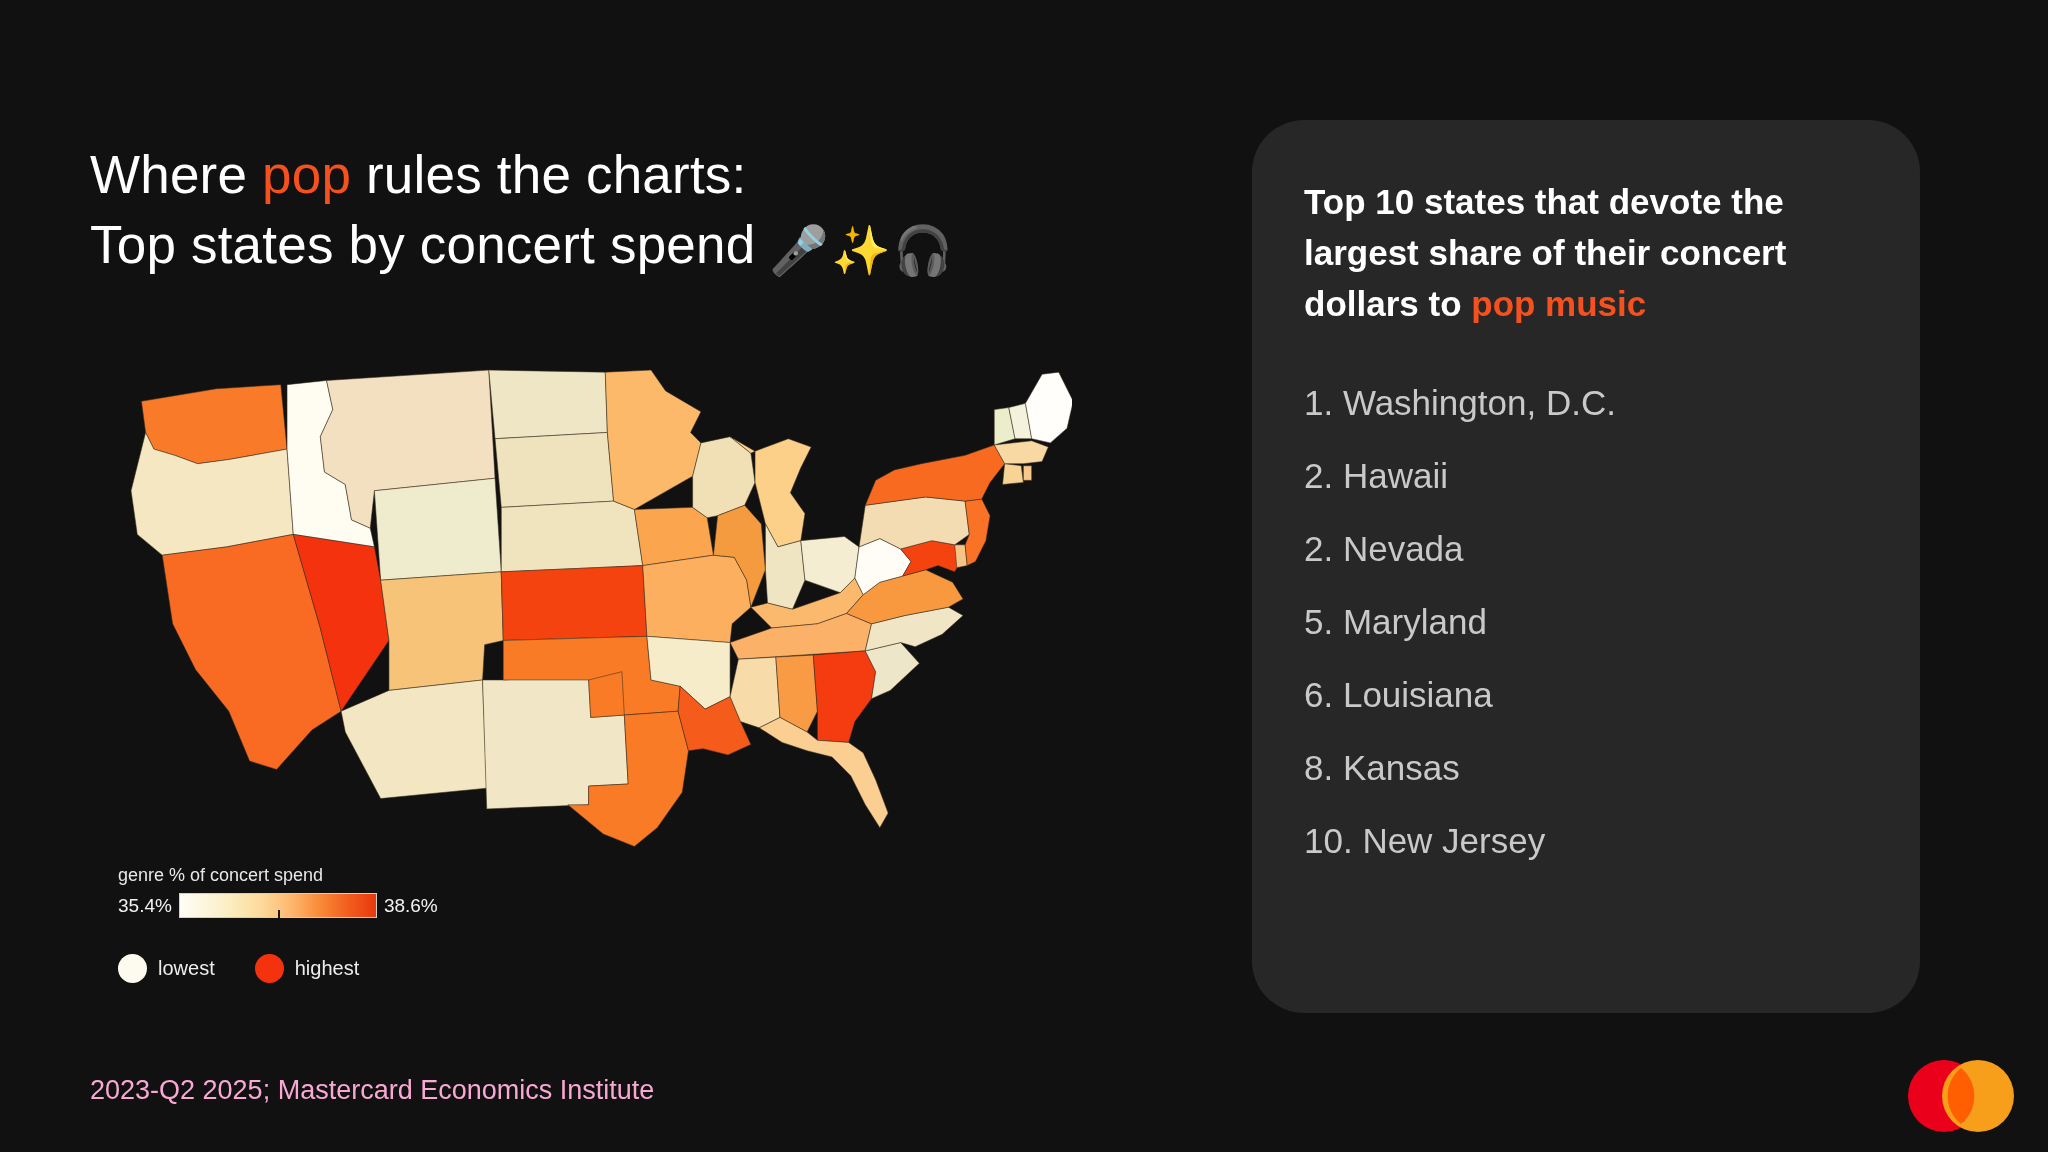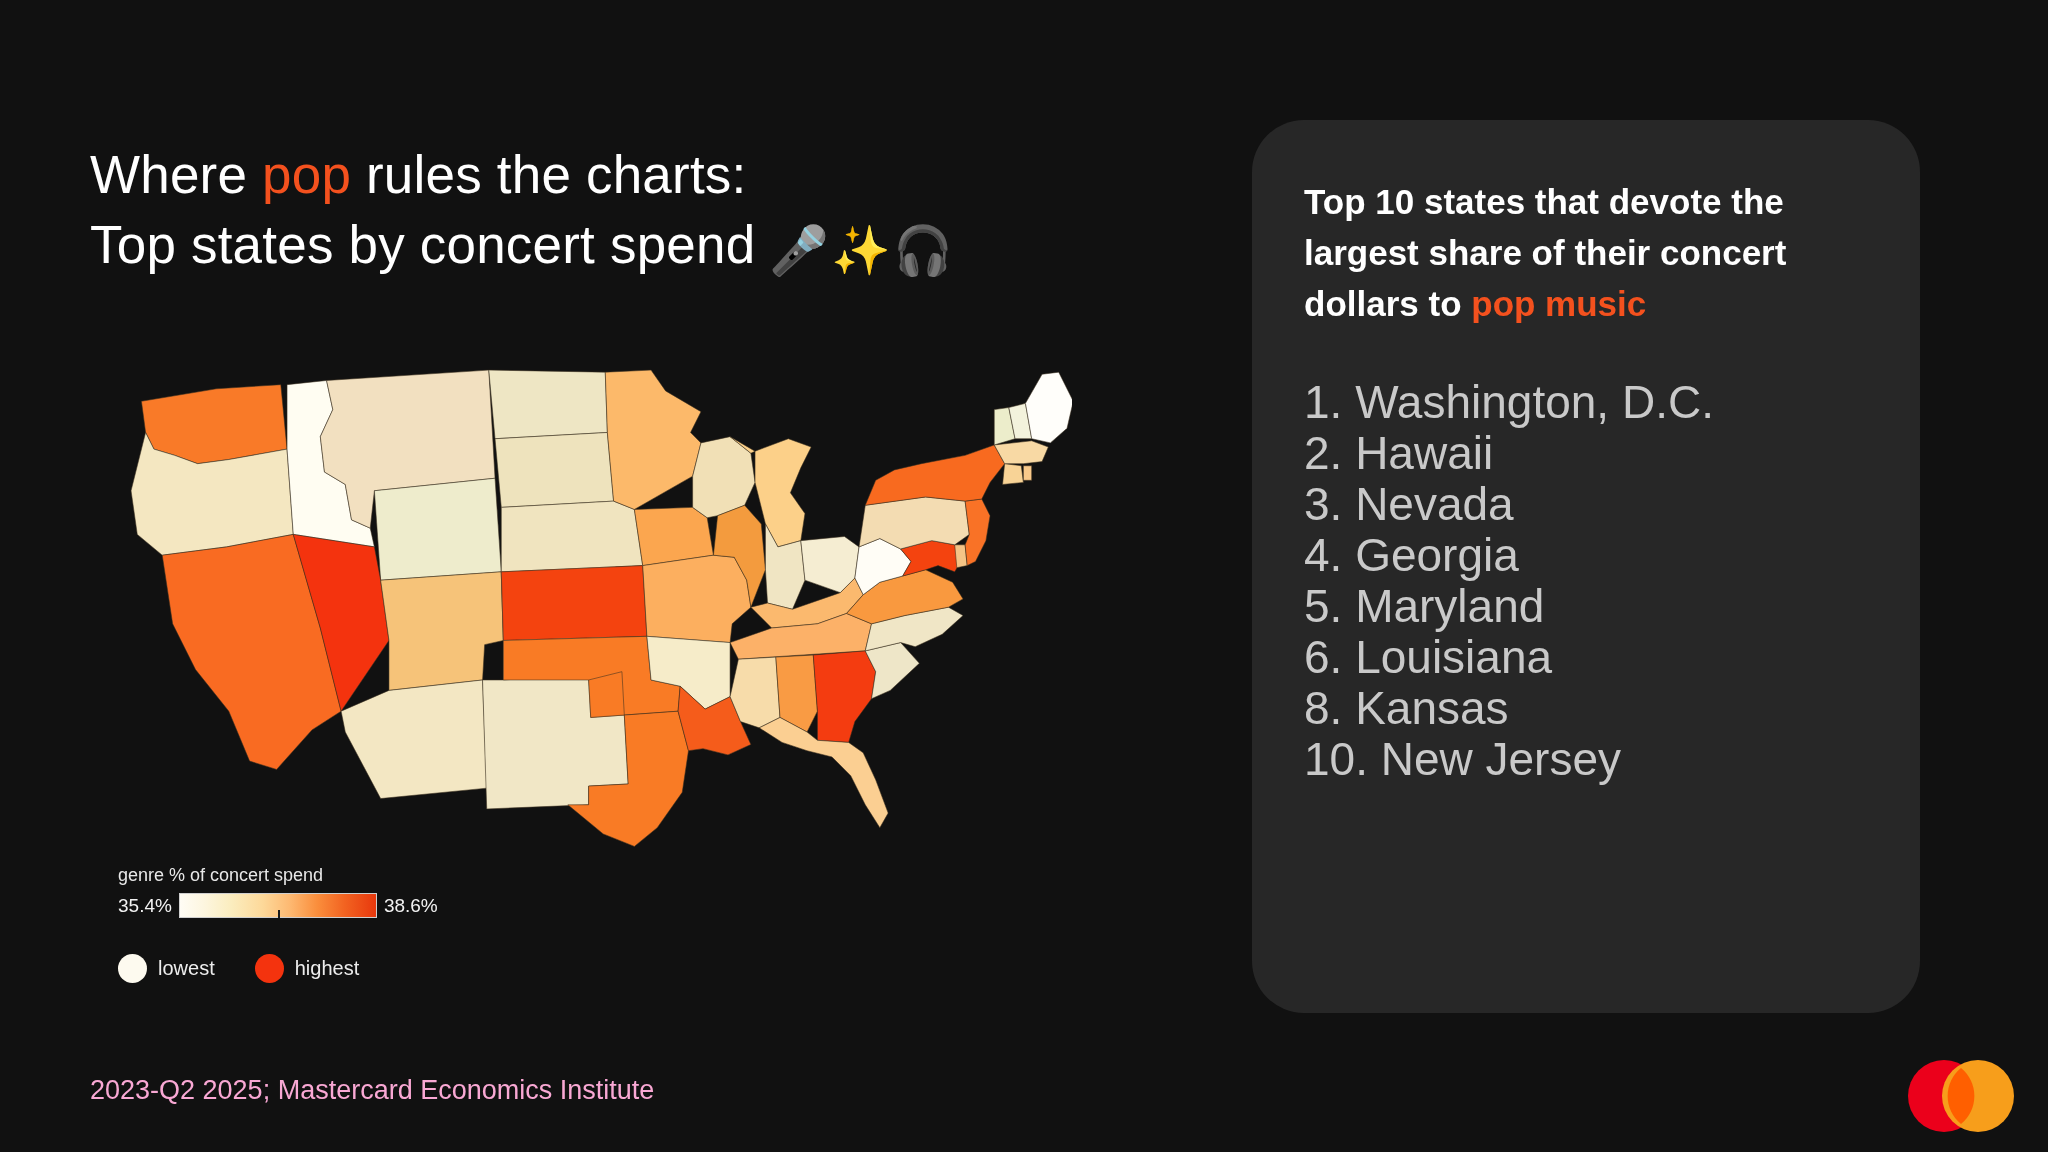--- a/index.html
+++ b/index.html
@@ -52,22 +52,23 @@
   #side-panel {
     position: absolute; left: 1252px; top: 120px; width: 668px; height: 893px;
     background: #272727; border-radius: 52px; padding: 56px 52px;
   }
   #panel-intro {
     font-size: 35px; line-height: 51px; color: #ffffff; font-weight: 700;
   }
   #panel-intro .accent { color: #f4511e; }
   #rank-list { list-style: none; margin-top: 48px; }
   #rank-list li {
-    font-size: 46px; line-height: 51px; color: #c9c9c9; font-weight: 400;
+    font-size: 35px; line-height: 51px; color: #c9c9c9; font-weight: 400;
     white-space: nowrap;
+    margin-top: 22px;
   }
 
   
   #footer-note {
     position: absolute; left: 90px; top: 1075px;
     font-size: 27px; color: #f9a8d4; font-weight: 300;
   }
   #brand-logo { position: absolute; left: 1900px; top: 1058px; width: 122px; height: 76px; }
 </style>
 </head>
@@ -208,22 +209,21 @@
     </div>
   </div>
 
   <div id="side-panel">
     <div id="panel-intro">
       <span>Top 10 states that devote the largest share of their concert dollars to </span><span class="accent">pop music</span>
     </div>
     <ol id="rank-list">
       <li>1. Washington, D.C.</li>
       <li>2. Hawaii</li>
-      <li>3. Nevada</li>
-      <li>4. Georgia</li>
+      <li>2. Nevada</li>
       <li>5. Maryland</li>
       <li>6. Louisiana</li>
       <li>8. Kansas</li>
       <li>10. New Jersey</li>
     </ol>
   </div>
 
   <div id="footer-note">2023-Q2 2025; Mastercard Economics Institute</div>
 
   <svg id="brand-logo" viewBox="0 0 122 76">

